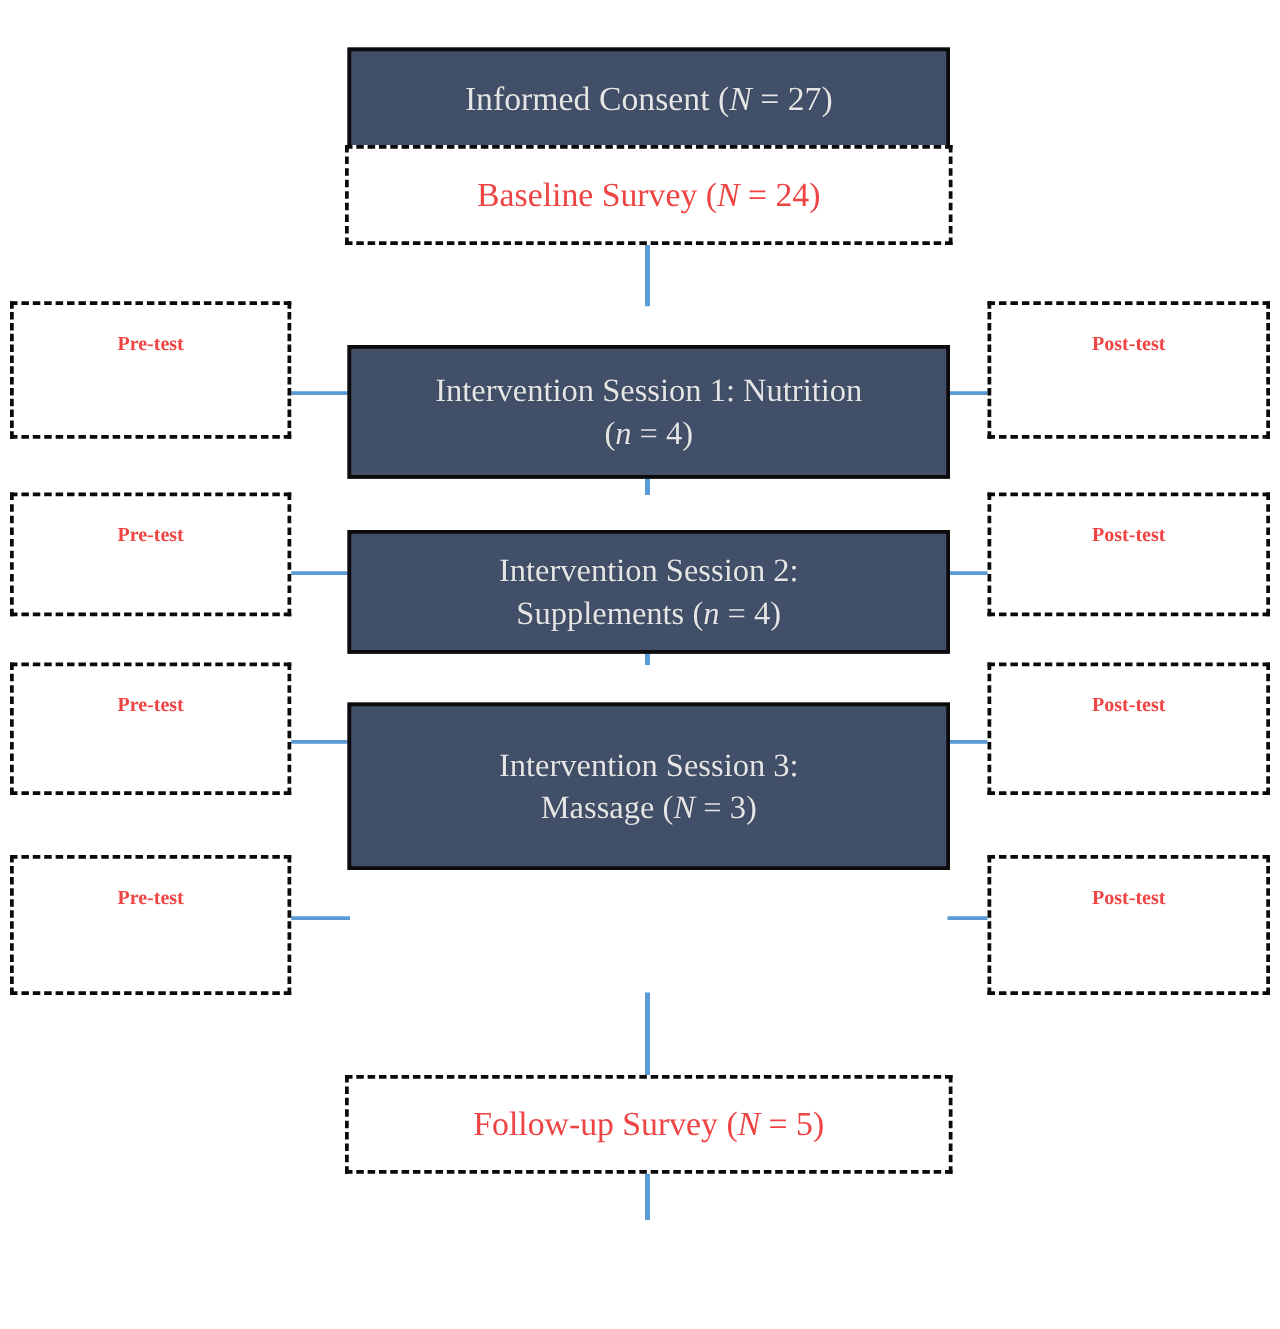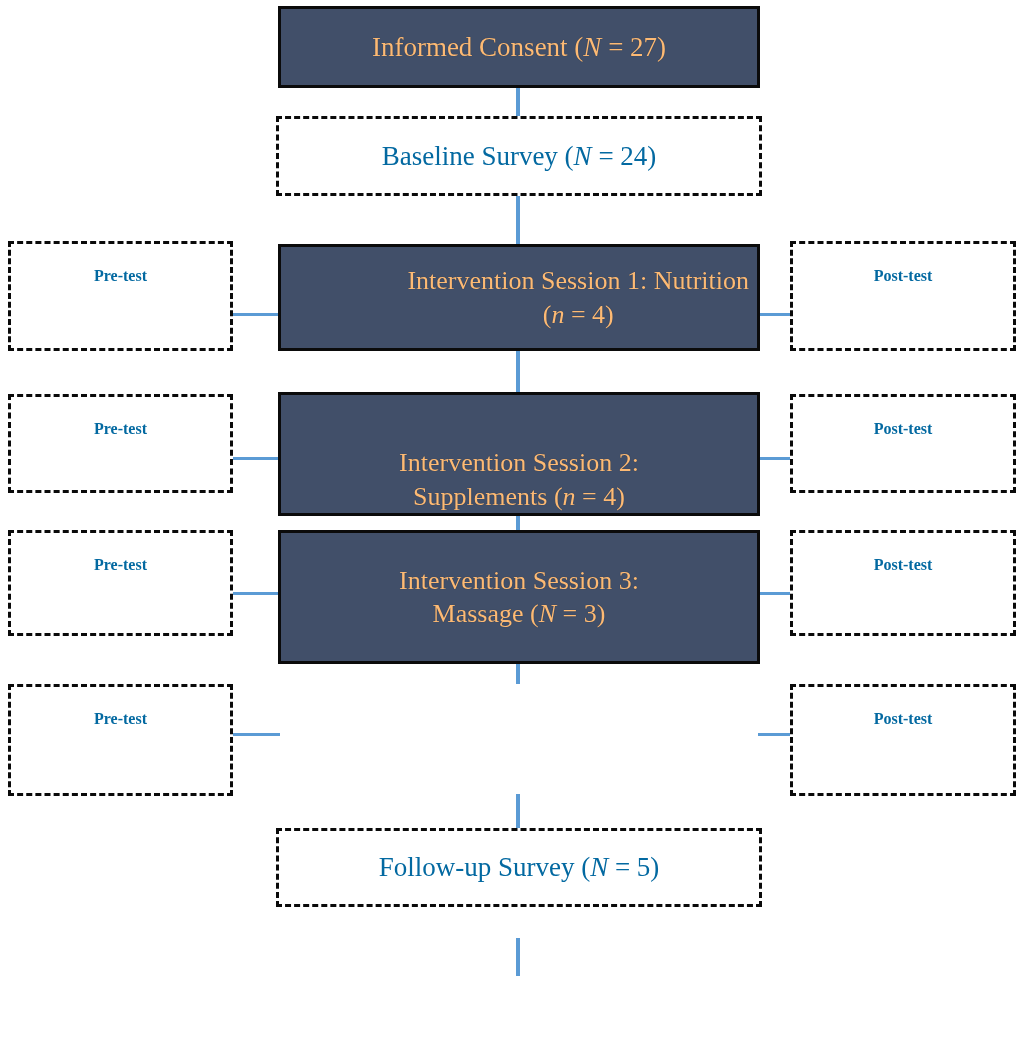--- a/index.html
+++ b/index.html
@@ -35,28 +35,29 @@
     align-items: center;
     justify-content: center;
     text-align: center;
     z-index: 2;
   }
 
   
   .node.solid {
     background: #414f69;
     border: 3px solid #0b0b0b;
-    color: #fdba74;
+    color: #e5e5e5;
+    margin-top: 32px;
   }
 
   
   .node.dashed {
     background: #ffffff;
     border: 3px dashed #0a0a0a;
-    color: #0369a1;
+    color: #ef4444;
   }
 
   .node .label {
     display: block;
     line-height: 1.28;
     padding: 0 8px;
     white-space: pre-line;
   }
 
   
@@ -92,34 +93,34 @@
   <div class="connector horiz" style="left:758px; top:733px; width:34px;"></div>
 
   <div class="node solid" style="left:278px; top:6px; width:482px; height:82px;">
     <span class="label fs-lg">Informed Consent (<i>N</i> = 27)</span>
   </div>
 
   <div class="node dashed" style="left:276px; top:116px; width:486px; height:80px;">
     <span class="label fs-lg">Baseline Survey (<i>N</i> = 24)</span>
   </div>
 
-  <div class="node solid" style="left:278px; top:244px; width:482px; height:107px;justify-content:flex-end;">
+  <div class="node solid" style="left:278px; top:244px; width:482px; height:107px;">
     <span class="label fs-md">Intervention Session 1: Nutrition<br>(<i>n</i> = 4)</span>
   </div>
 
-  <div class="node solid" style="left:278px; top:392px; width:482px; height:124px;align-items:flex-end;">
+  <div class="node solid" style="left:278px; top:392px; width:482px; height:99px;">
     <span class="label fs-md">Intervention Session 2:<br>Supplements (<i>n</i> = 4)</span>
   </div>
 
   <div class="node solid" style="left:278px; top:530px; width:482px; height:134px;">
     <span class="label fs-md">Intervention Session 3:<br>Massage (<i>N</i> = 3)</span>
   </div>
 
 
-  <div class="node dashed" style="left:276px; top:828px; width:486px; height:79px;">
+  <div class="node dashed" style="left:276px; top:860px; width:486px; height:79px;">
     <span class="label fs-lg">Follow-up Survey (<i>N</i> = 5)</span>
   </div>
 
 
   <div class="node dashed sidebox" style="left:8px; top:241px; width:225px; height:110px;">
     <span class="label fs-sm">Pre-test</span>
   </div>
 
   <div class="node dashed sidebox" style="left:8px; top:394px; width:225px; height:99px;">
     <span class="label fs-sm">Pre-test</span>

